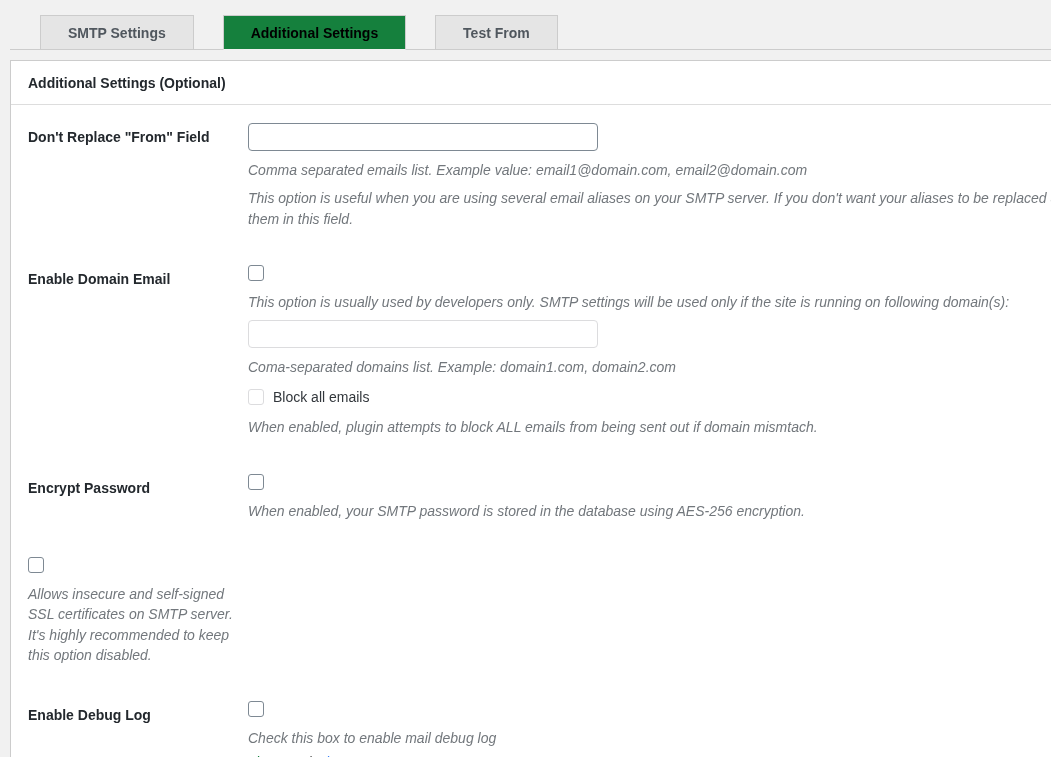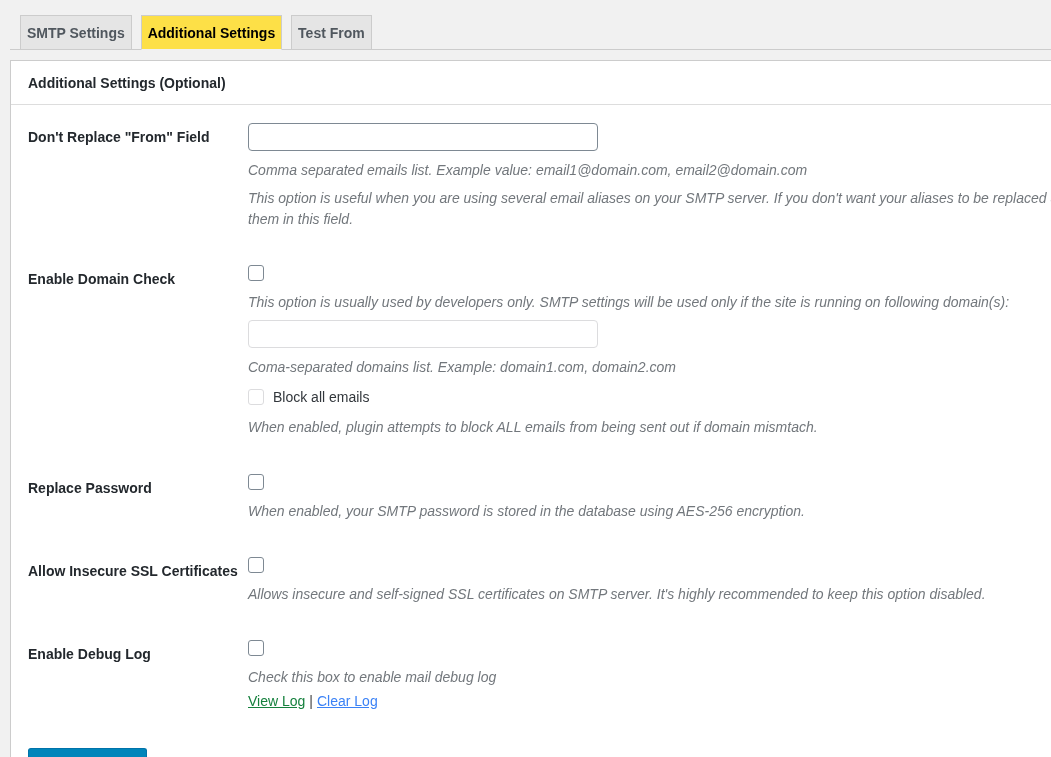--- a/index.html
+++ b/index.html
@@ -14,33 +14,34 @@
 
   
   .nav-tab-wrapper {
     padding-left:10px;
     border-bottom:1px solid #ccc;
     line-height:1;
   }
   .nav-tab {
     display:inline-block;
     vertical-align:bottom;
-    padding:10px 6px 9px;
+    padding:10px 27px 9px;
     border:1px solid #ccc;
     border-bottom:none;
     background:#e5e5e5;
     color:#50575e;
     font-size:14px;
     font-weight:700;
     text-decoration:none;
     margin-right:5px;
     cursor:pointer;
+    margin-left:20px;
   }
   .nav-tab-active {
-    background:#fde047;
+    background:#15803d;
     color:#000;
     border-bottom:1px solid #f1f1f1;
     margin-bottom:-1px;
   }
 
   
   .panel {
     margin-top:10px;
     width:1110px;            
     background:#fff;
@@ -158,46 +159,45 @@
         <div class="row-label">Don't Replace "From" Field</div>
         <div class="row-content">
           <input type="text" class="text-input" value="" style="">
           <div class="description">Comma separated emails list. Example value: email1@domain.com, email2@domain.com</div>
           <div class="description tight">This option is useful when you are using several email aliases on your SMTP server. If you don't want your aliases to be replaced add them in this field.</div>
         </div>
       </div>
 
       
       <div class="form-row">
-        <div class="row-label">Enable Domain Check</div>
+        <div class="row-label">Enable Domain Email</div>
         <div class="row-content">
           <span class="checkbox"></span>
           <div class="description tight">This option is usually used by developers only. SMTP settings will be used only if the site is running on following domain(s):</div>
           <input type="text" class="text-input disabled mt8" value="" style="">
           <div class="description">Coma-separated domains list. Example: domain1.com, domain2.com</div>
           <div class="inline-check">
             <span class="checkbox disabled"></span>
             <span class="cb-label">Block all emails</span>
           </div>
           <div class="description" style="margin-top:12px;">When enabled, plugin attempts to block ALL emails from being sent out if domain mismtach.</div>
         </div>
       </div>
 
       
       <div class="form-row">
-        <div class="row-label">Replace Password</div>
+        <div class="row-label">Encrypt Password</div>
         <div class="row-content">
           <span class="checkbox"></span>
           <div class="description tight">When enabled, your SMTP password is stored in the database using AES-256 encryption.</div>
         </div>
       </div>
 
       
       <div class="form-row">
-        <div class="row-label">Allow Insecure SSL Certificates</div>
         <div class="row-content">
           <span class="checkbox"></span>
           <div class="description tight">Allows insecure and self-signed SSL certificates on SMTP server. It's highly recommended to keep this option disabled.</div>
         </div>
       </div>
 
       
       <div class="form-row">
         <div class="row-label">Enable Debug Log</div>
         <div class="row-content">

